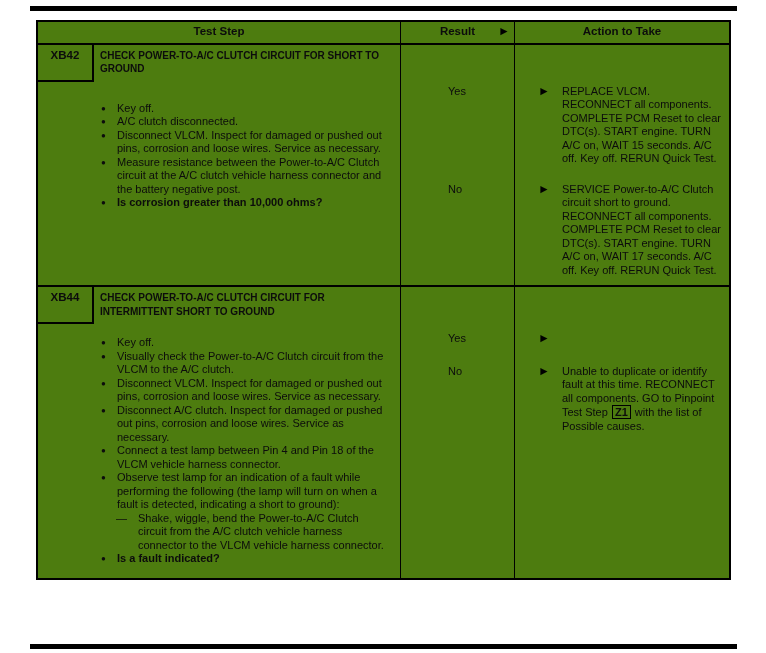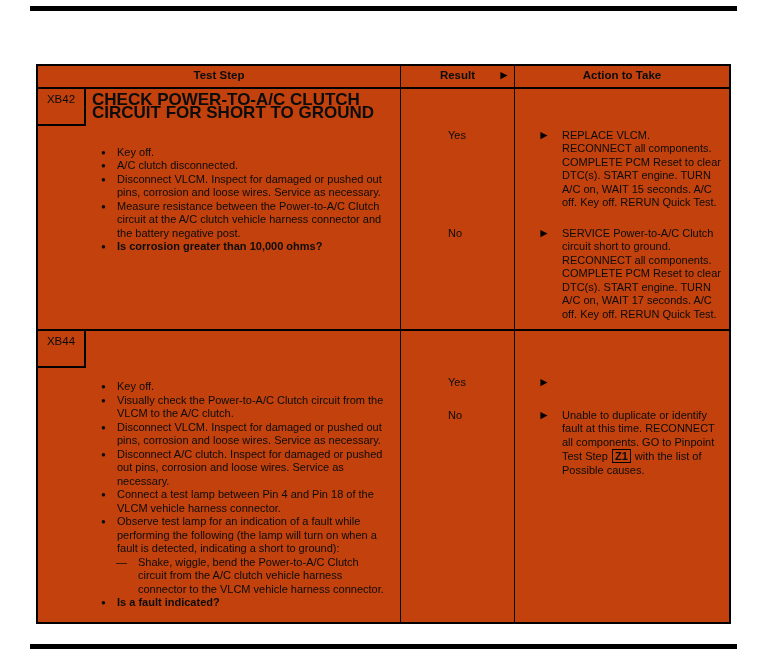--- a/index.html
+++ b/index.html
@@ -8,45 +8,45 @@
     width:766px; height:653px; position:relative; overflow:hidden;
     font-family:"Liberation Sans", sans-serif;
     font-size:11px; line-height:13.5px; color:#0c0c0c;
   }
   .rule { position:absolute; left:30px; width:707px; height:5px; background:#000; }
   .rule.top { top:6px; }
   .rule.bottom { top:644px; }
 
   .doc-table {
     position:absolute; left:36px; top:20px; width:695px;
-    border:2px solid #000; background:#c2410c;margin-top:44px;
+    border:2px solid #000; background:#4d7c0f;
   }
 
   
   .thead {
     display:grid; grid-template-columns:362px 114px 1fr;
     border-bottom:2px solid #000; font-weight:bold; font-size:11.5px;
   }
   .th { text-align:center; padding:3px 2px 4px; }
   .th-result { position:relative; border-left:1px solid #000; }
   .th-result .arrow { position:absolute; right:4px; top:3px; }
   .th-action { border-left:1px solid #000; }
 
   
   .row { display:grid; grid-template-columns:362px 1fr; }
   .row + .row { border-top:2px solid #000; }
 
   .cell-step { padding-bottom:12px; }
   .step-head { display:flex; }
   .step-id {
-    width:48px; min-height:37px; flex-shrink:0;
+    width:56px; min-height:37px; flex-shrink:0;
     border-right:2px solid #000; border-bottom:2px solid #000;
-    font-weight:normal; font-size:11.5px; text-align:center; padding-top:4px;
+    font-weight:bold; font-size:11.5px; text-align:center; padding-top:4px;
   }
-  .step-title { flex:1; font-weight:bold; font-size:17px; padding:4px 10px 0 6px; }
+  .step-title { flex:1; font-weight:bold; font-size:10px; padding:4px 10px 0 6px; }
 
   .bullets { padding:20px 12px 0 63px; }
   .row-xb44 .bullets { padding-top:12px; }
   .bullet { display:flex; }
   .bullet .marker { width:16px; flex-shrink:0; font-size:8px; line-height:13.5px; }
   .bullet.dash-item { padding-left:15px; }
   .bullet.dash-item .marker { width:22px; font-size:11px; }
   .bullet.bold-item { font-weight:bold; }
   .bullet .txt { flex:1; }
 
@@ -123,20 +123,21 @@
         </div>
         <div class="action-text">SERVICE Power-to-A/C Clutch circuit short to ground. RECONNECT all components. COMPLETE PCM Reset to clear DTC(s). START engine. TURN A/C on, WAIT 17 seconds. A/C off. Key off. RERUN Quick Test.</div>
       </div>
     </div>
   </div>
 
   <div class="row row-xb44">
     <div class="cell-step">
       <div class="step-head">
         <div class="step-id">XB44</div>
+        <div class="step-title">CHECK POWER-TO-A/C CLUTCH CIRCUIT FOR INTERMITTENT SHORT TO GROUND</div>
       </div>
       <div class="bullets">
         <div class="bullet">
           <span class="marker">●</span>
           <span class="txt">Key off.</span>
         </div>
         <div class="bullet">
           <span class="marker">●</span>
           <span class="txt">Visually check the Power-to-A/C Clutch circuit from the VLCM to the A/C clutch.</span>
         </div>

